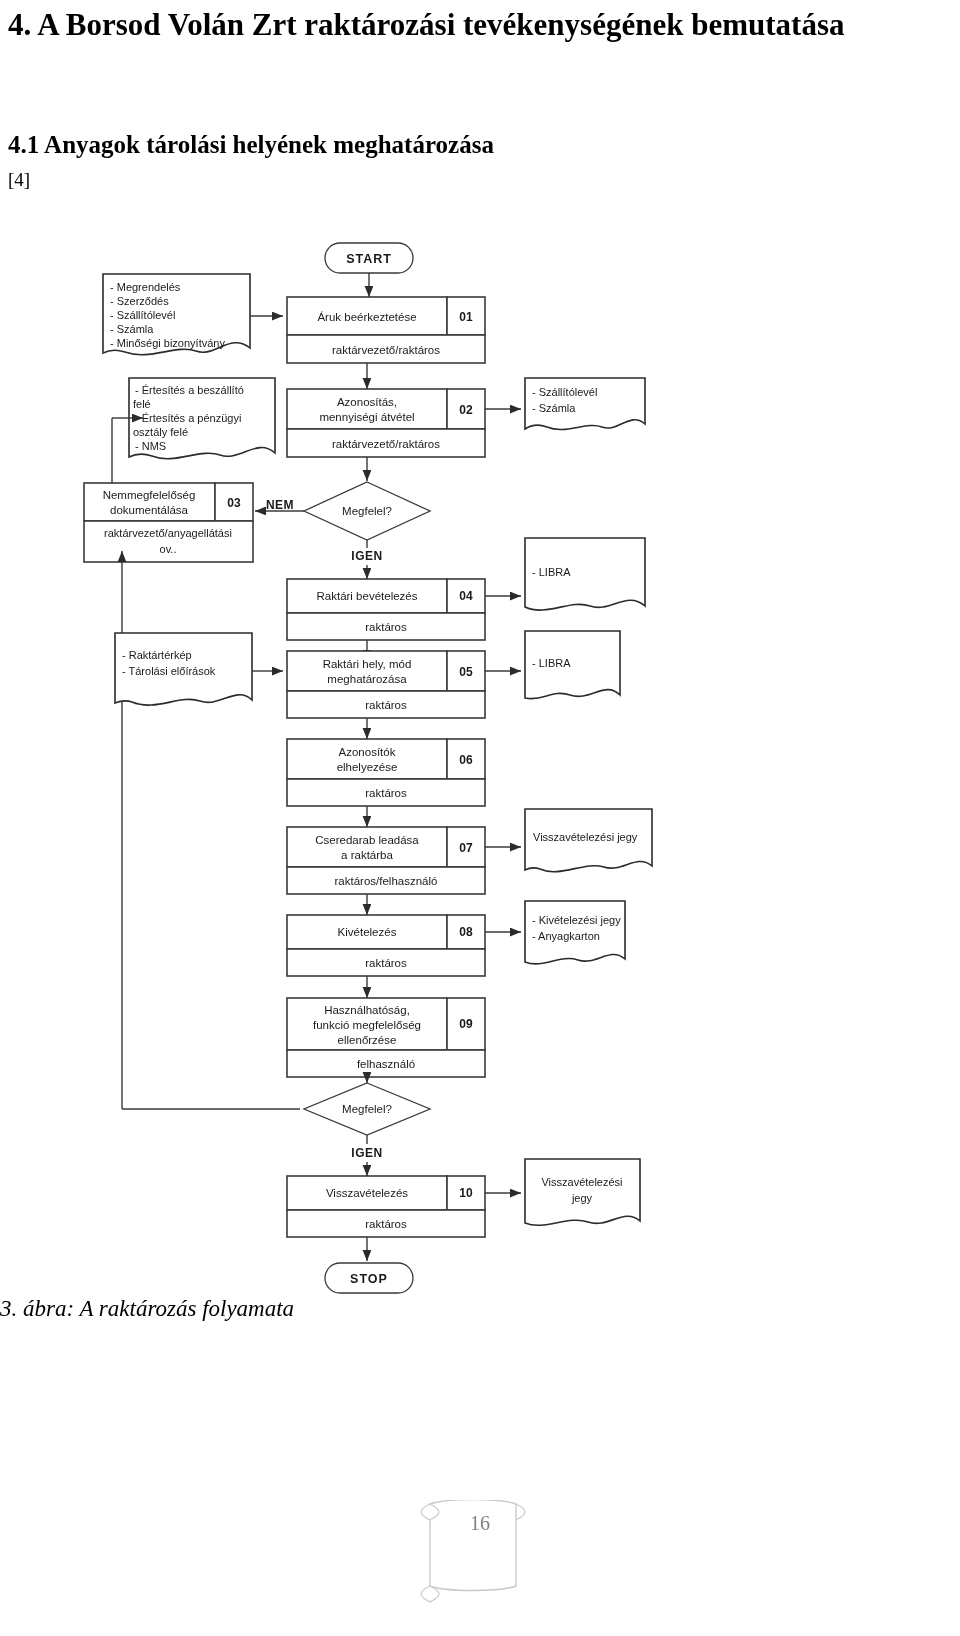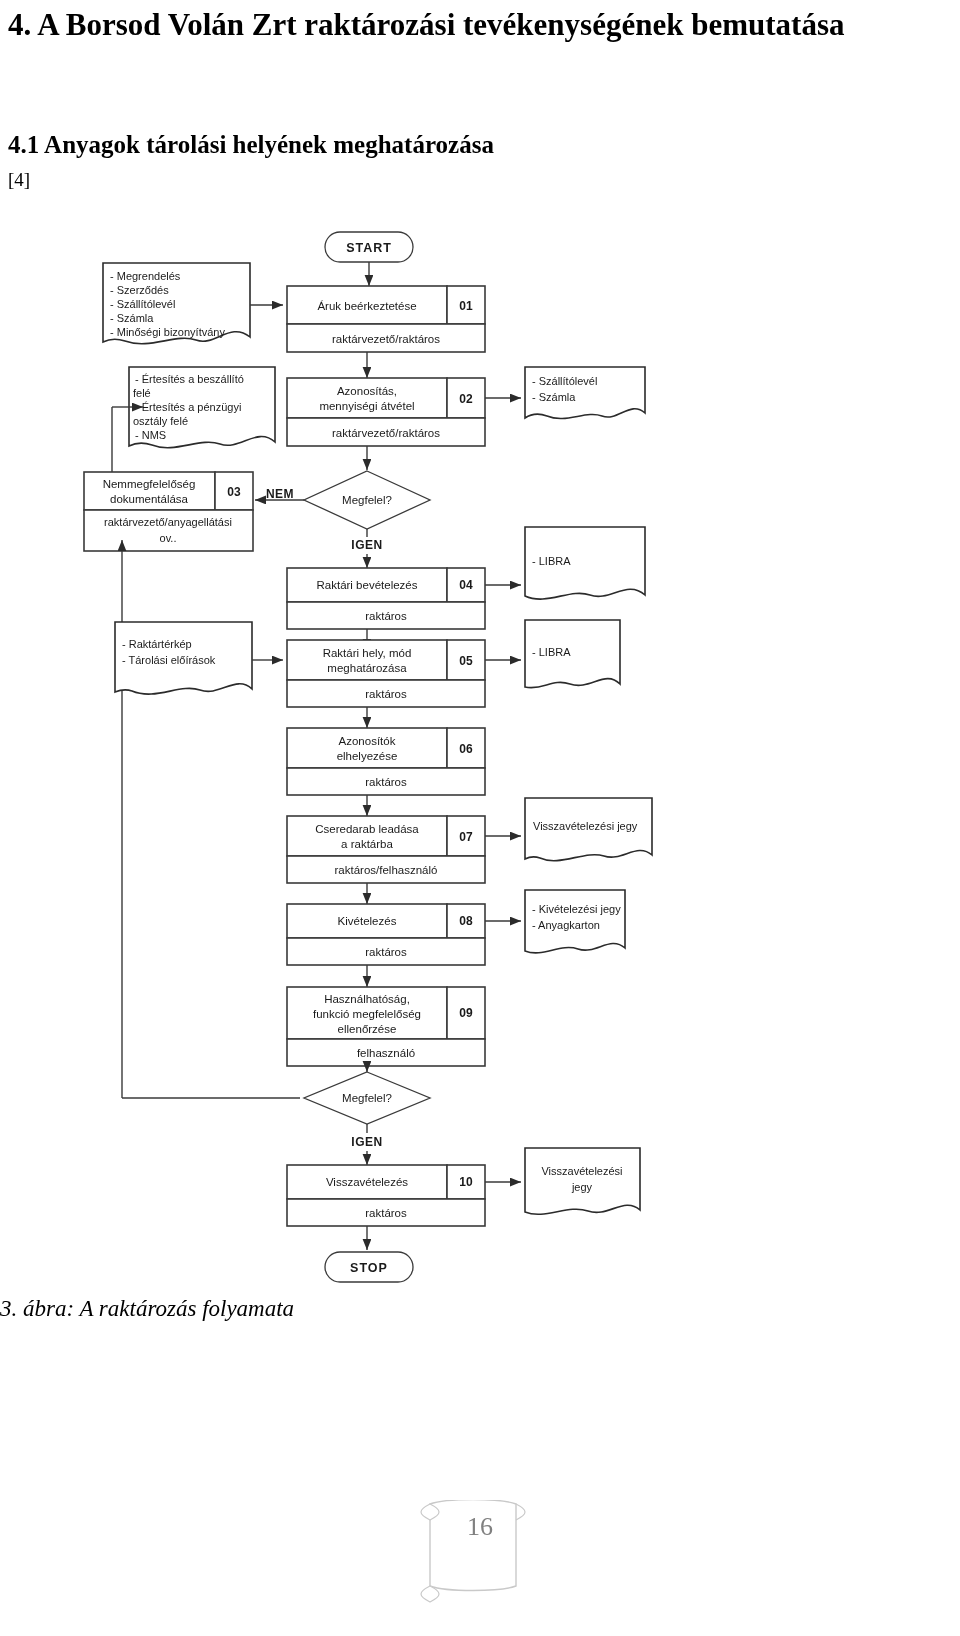--- a/index.html
+++ b/index.html
@@ -52,21 +52,21 @@
     top: 168px;
     font-family: "Liberation Serif", serif;
     font-size: 19px;
     line-height: 24px;
   }
 
   
   .figure {
     position: absolute;
     left: 0;
-    top: 210px;
+    top: 221px;
     width: 960px;
     height: 1100px;
   }
   .figure svg { display: block; }
 
   .fig-caption {
     position: absolute;
     left: 0;
     top: 1296px;
     width: 960px;
@@ -85,21 +85,21 @@
     width: 960px;
     height: 110px;
   }
   .page-number {
     position: absolute;
     left: 0;
     top: 1512px;
     width: 960px;
     text-align: center;
     font-family: "Liberation Serif", serif;
-    font-size: 26px;
+    font-size: 20px;
     color: #808080;
   }
 
   
   svg text {
     font-family: "Liberation Sans", sans-serif;
     fill: #1a1a1a;
   }
   .t { font-size: 11.5px; }
   .t-sm { font-size: 11px; }

